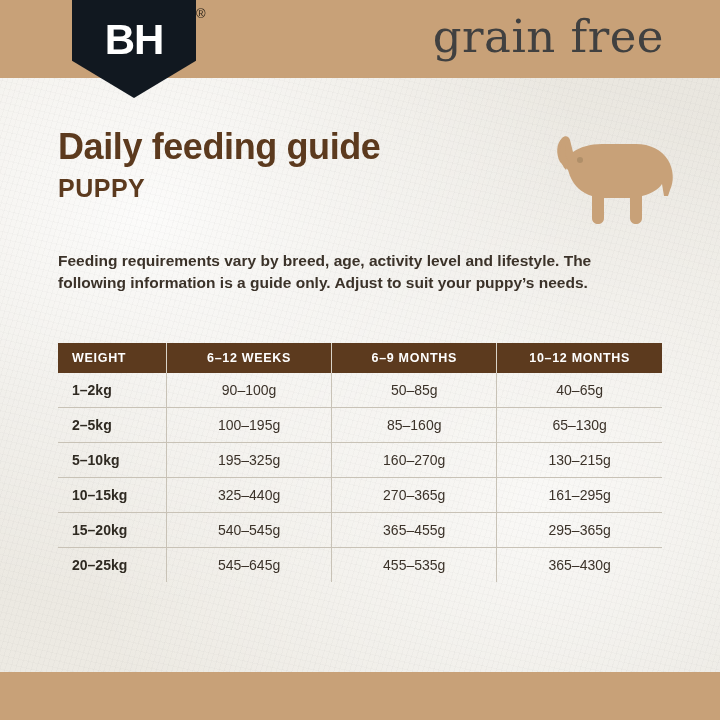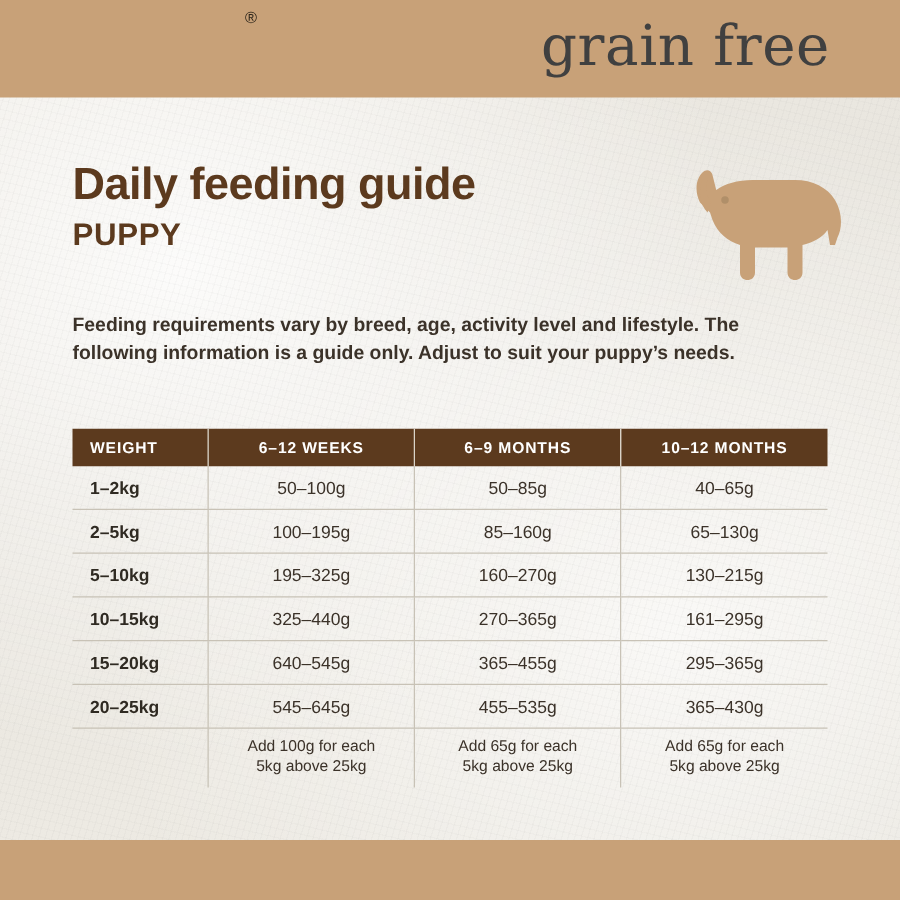--- a/index.html
+++ b/index.html
@@ -189,20 +189,23 @@
 </style>
 </head>
 <body>
 
 <div class="page">
 
   <div class="header-band">
     <div class="header-title">grain free</div>
   </div>
 
+  <div class="logo-shield">
+    <span class="logo-text">BH</span>
+  </div>
   <div class="logo-reg">®</div>
 
   <div class="content">
     <div class="title">Daily feeding guide</div>
     <div class="subtitle">PUPPY</div>
     <div class="intro">Feeding requirements vary by breed, age, activity level and lifestyle. The following information is a guide only.  Adjust to suit your puppy’s needs.</div>
 
     <svg class="dog" viewBox="0 0 128 108" aria-hidden="true">
       <g fill="#c8a178">
         <path d="M10 36 C6 28 6 18 12 12 C15 9 19 10 20 14 L23 26 C30 21 40 18 52 18 L86 18
@@ -221,21 +224,21 @@
           <tr>
             <th class="wcol">WEIGHT</th>
             <th>6–12 WEEKS</th>
             <th>6–9 MONTHS</th>
             <th>10–12 MONTHS</th>
           </tr>
         </thead>
         <tbody>
           <tr>
             <td class="wcol">1–2kg</td>
-            <td>50–100g</td>
+            <td>90–100g</td>
             <td>50–85g</td>
             <td>40–65g</td>
           </tr>
           <tr>
             <td class="wcol">2–5kg</td>
             <td>100–195g</td>
             <td>85–160g</td>
             <td>65–130g</td>
           </tr>
           <tr>
@@ -245,35 +248,29 @@
             <td>130–215g</td>
           </tr>
           <tr>
             <td class="wcol">10–15kg</td>
             <td>325–440g</td>
             <td>270–365g</td>
             <td>161–295g</td>
           </tr>
           <tr>
             <td class="wcol">15–20kg</td>
-            <td>640–545g</td>
+            <td>540–545g</td>
             <td>365–455g</td>
             <td>295–365g</td>
           </tr>
           <tr>
             <td class="wcol">20–25kg</td>
             <td>545–645g</td>
             <td>455–535g</td>
             <td>365–430g</td>
           </tr>
-          <tr class="note">
-            <td class="wcol"></td>
-            <td>Add 100g for each<br>5kg above 25kg</td>
-            <td>Add 65g for each<br>5kg above 25kg</td>
-            <td>Add 65g for each<br>5kg above 25kg</td>
-          </tr>
         </tbody>
       </table>
     </div>
   </div>
 
   <div class="footer-band"></div>
 </div>
 
 </body></html>

